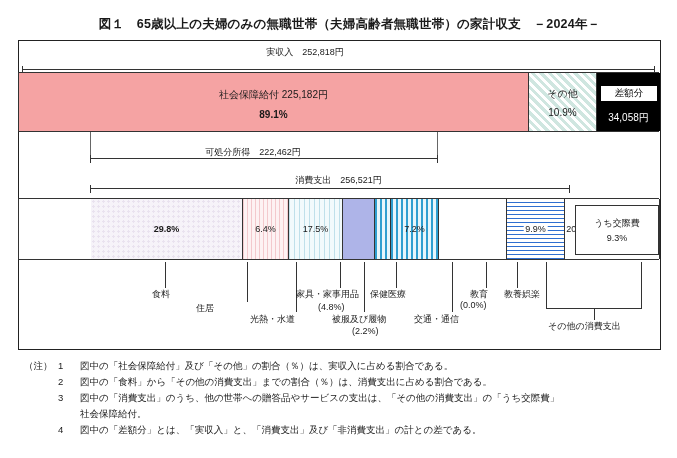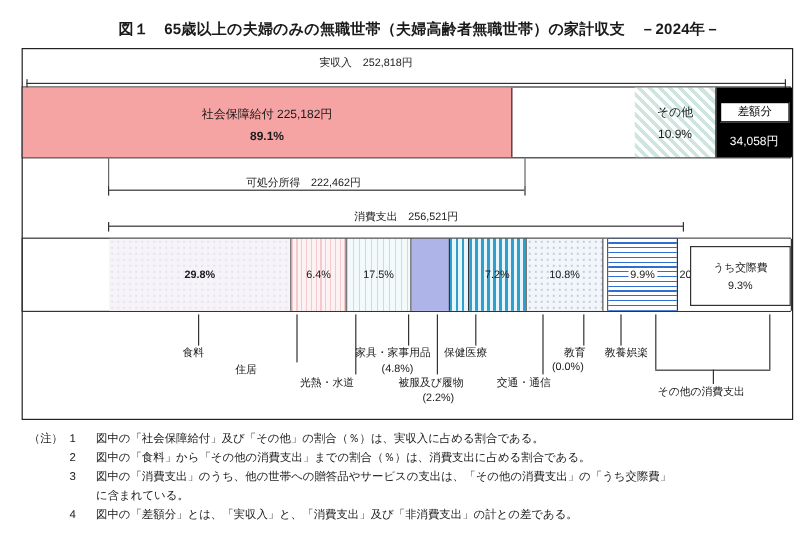--- a/index.html
+++ b/index.html
@@ -100,21 +100,21 @@
 <div class="title">図１　65歳以上の夫婦のみの無職世帯（夫婦高齢者無職世帯）の家計収支　－2024年－</div>
 
 <div class="frame"></div>
 
 <div class="lblc" style="left:18px;top:46px;width:574px;">実収入　252,818円</div>
 <div class="hline" style="left:22px;top:69px;width:633px;"></div>
 <div class="vline" style="left:22px;top:66px;height:8px;"></div>
 <div class="vline" style="left:654px;top:66px;height:8px;"></div>
 
 <div id="incomeBar" style="width:641px;">
-  <div class="seg seg-social" style="left:0;width:408px;">
+  <div class="seg seg-social" style="left:0;width:510px;">
     <div class="seg-txt" style="top:15px;">社会保障給付 225,182円</div>
     <div class="seg-txt" style="top:36px;font-weight:bold;">89.1%</div>
   </div>
   <div class="seg seg-other" style="left:510px;width:68px;">
     <div class="seg-txt" style="top:14px;">その他</div>
     <div class="seg-txt" style="top:34px;">10.9%</div>
   </div>
   <div class="seg seg-diff" style="left:578px;width:63px;">
     <div class="seg-txt" style="top:12px;color:#fff;background:#fff;color:#000;width:56px;left:3px;border:1px solid #000;padding:1px 0;font-size:9.5px;">差額分</div>
     <div class="seg-txt" style="top:38px;color:#fff;">34,058円</div>
@@ -140,23 +140,20 @@
   <div class="eseg p-house" style="left:224px;width:46px;">
     <div class="pct">6.4%</div>
   </div>
   <div class="eseg p-light" style="left:270px;width:54px;">
     <div class="pct">17.5%</div>
   </div>
   <div class="eseg p-furn" style="left:324px;width:32px;"></div>
   <div class="eseg p-cloth" style="left:356px;width:16px;"></div>
   <div class="eseg p-health" style="left:372px;width:48px;">
     <div class="pct">7.2%</div>
-  </div>
-  <div class="eseg p-traffic" style="left:420px;width:64px;">
-    <div class="pct">10.8%</div>
   </div>
   <div class="eseg p-edu" style="left:484px;width:4px;"></div>
   <div class="eseg p-hobby" style="left:488px;width:58px;">
     <div class="pct" style="background:#fff;width:auto;left:50%;transform:translate(-50%,-50%);padding:0 2px;">9.9%</div>
   </div>
   <div class="eseg p-otherexp" style="left:546px;width:95px;">
     <div class="pct" style="left:-16px;width:60px;transform:translateY(-50%);">20.4%</div>
     <div class="inner-box">
       <div>うち交際費</div>
       <div>9.3%</div>
@@ -204,20 +201,20 @@
     <div class="c3">図中の「食料」から「その他の消費支出」までの割合（％）は、消費支出に占める割合である。</div>
   </div>
   <div class="row">
     <div class="c1"></div>
     <div class="c2">3</div>
     <div class="c3">図中の「消費支出」のうち、他の世帯への贈答品やサービスの支出は、「その他の消費支出」の「うち交際費」</div>
   </div>
   <div class="row">
     <div class="c1"></div>
     <div class="c2"></div>
-    <div class="c3">に含まれている。</div>
+    <div class="c3">社会保障給付。</div>
   </div>
   <div class="row">
     <div class="c1"></div>
     <div class="c2">4</div>
     <div class="c3">図中の「差額分」とは、「実収入」と、「消費支出」及び「非消費支出」の計との差である。</div>
   </div>
 </div>
 
 </body></html>

